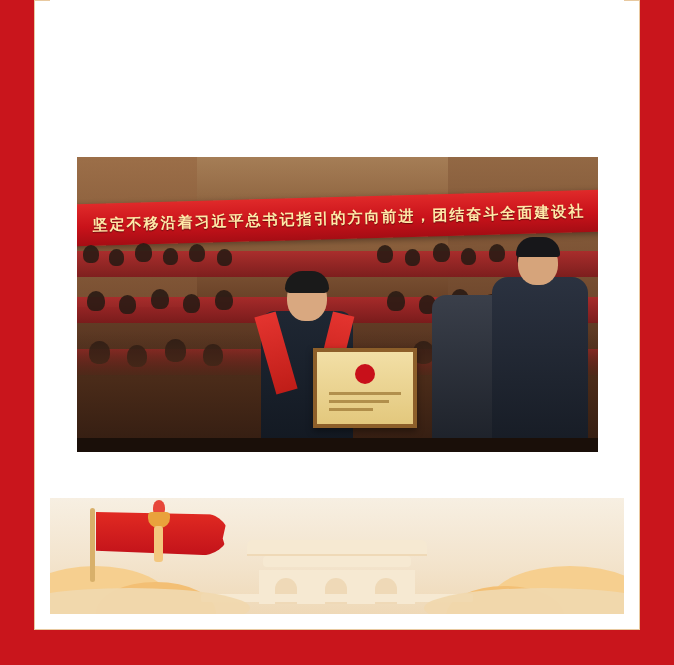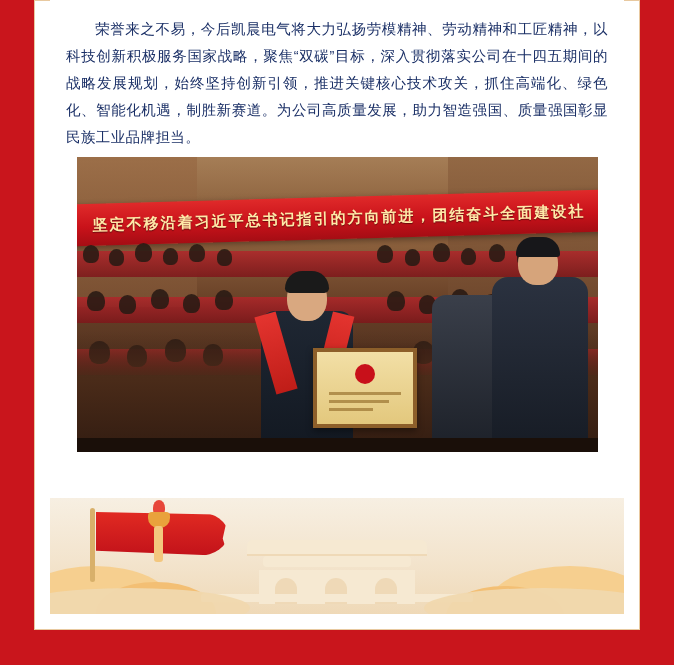--- a/index.html
+++ b/index.html
@@ -338,21 +338,20 @@
 </style>
 </head>
 <body>
 
 <div class="page">
 
   <div class="outer-frame"></div>
 
   <div class="inner-sheet"></div>
 
-  <div class="article-text"><span class="indent"></span><span>荣誉来之不易，今后凯晨电气将大力弘扬劳模精神、劳动精神和工匠精神，以科技创新积极服务国家战略，聚焦“双碳”目标，深入贯彻落实公司在十四五期间的战略发展规划，始终坚持创新引领，推进关键核心技术攻关，抓住高端化、绿色化、智能化机遇，制胜新赛道。为公司高质量发展，助力智造强国、质量强国彰显民族工业品牌担当。</span></div>
 
   <div class="photo-wrap">
     <div class="hall"></div>
     <div class="hall-ceiling"></div>
     <div class="hall-wall-left"></div>
     <div class="hall-wall-right"></div>
 
     <div class="banner">
       <span class="banner-text">坚定不移沿着习近平总书记指引的方向前进，团结奋斗全面建设社</span>
     </div>

